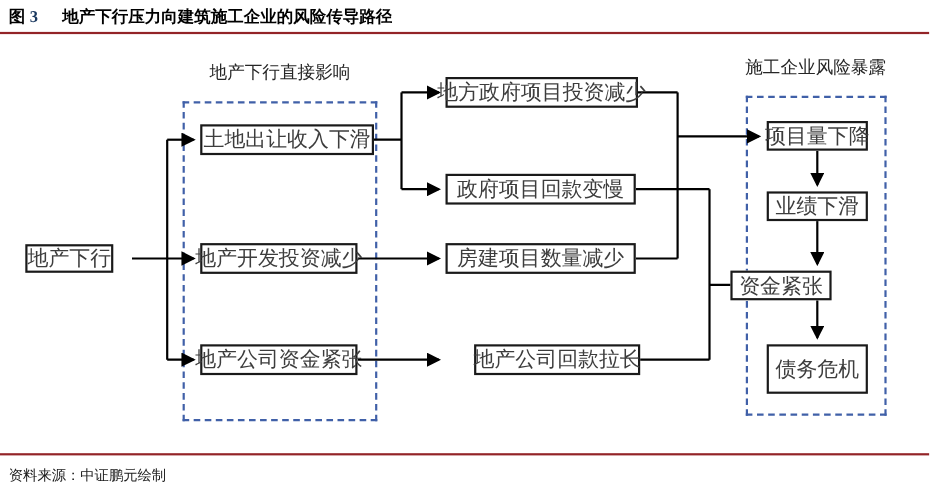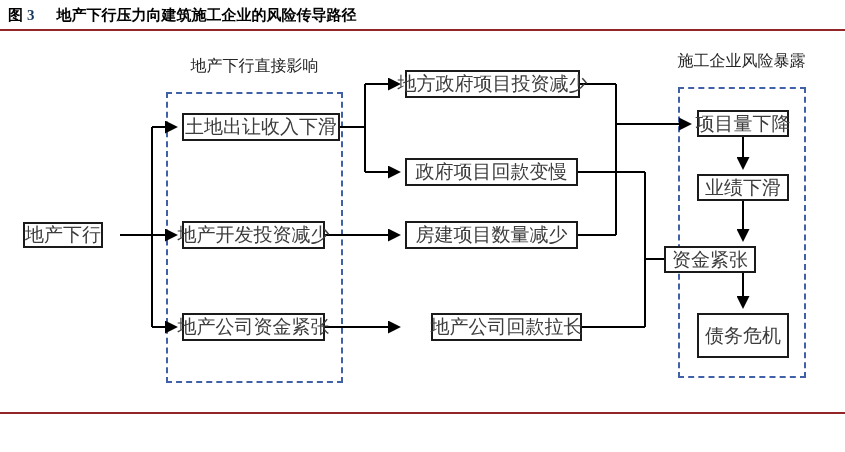--- a/index.html
+++ b/index.html
@@ -88,14 +88,15 @@
   <div class="node" style="left:405px;top:70px;width:175px;height:28px;">地方政府项目投资减少</div>
   <div class="node" style="left:405px;top:158px;width:173px;height:28px;">政府项目回款变慢</div>
   <div class="node" style="left:405px;top:221px;width:173px;height:28px;">房建项目数量减少</div>
   <div class="node" style="left:405px;top:313px;width:151px;height:28px;margin-left:26px;">地产公司回款拉长</div>
   <div class="node" style="left:697px;top:110px;width:92px;height:27px;">项目量下降</div>
   <div class="node" style="left:697px;top:174px;width:92px;height:27px;">业绩下滑</div>
   <div class="node" style="left:664px;top:246px;width:92px;height:27px;">资金紧张</div>
   <div class="node" style="left:697px;top:313px;width:92px;height:45px;">债务危机</div>
 
   <div class="rule" id="rule-bottom"></div>
+  <div id="source-line">资料来源：中证鹏元绘制</div>
 
 </div>
 
 </body></html>

